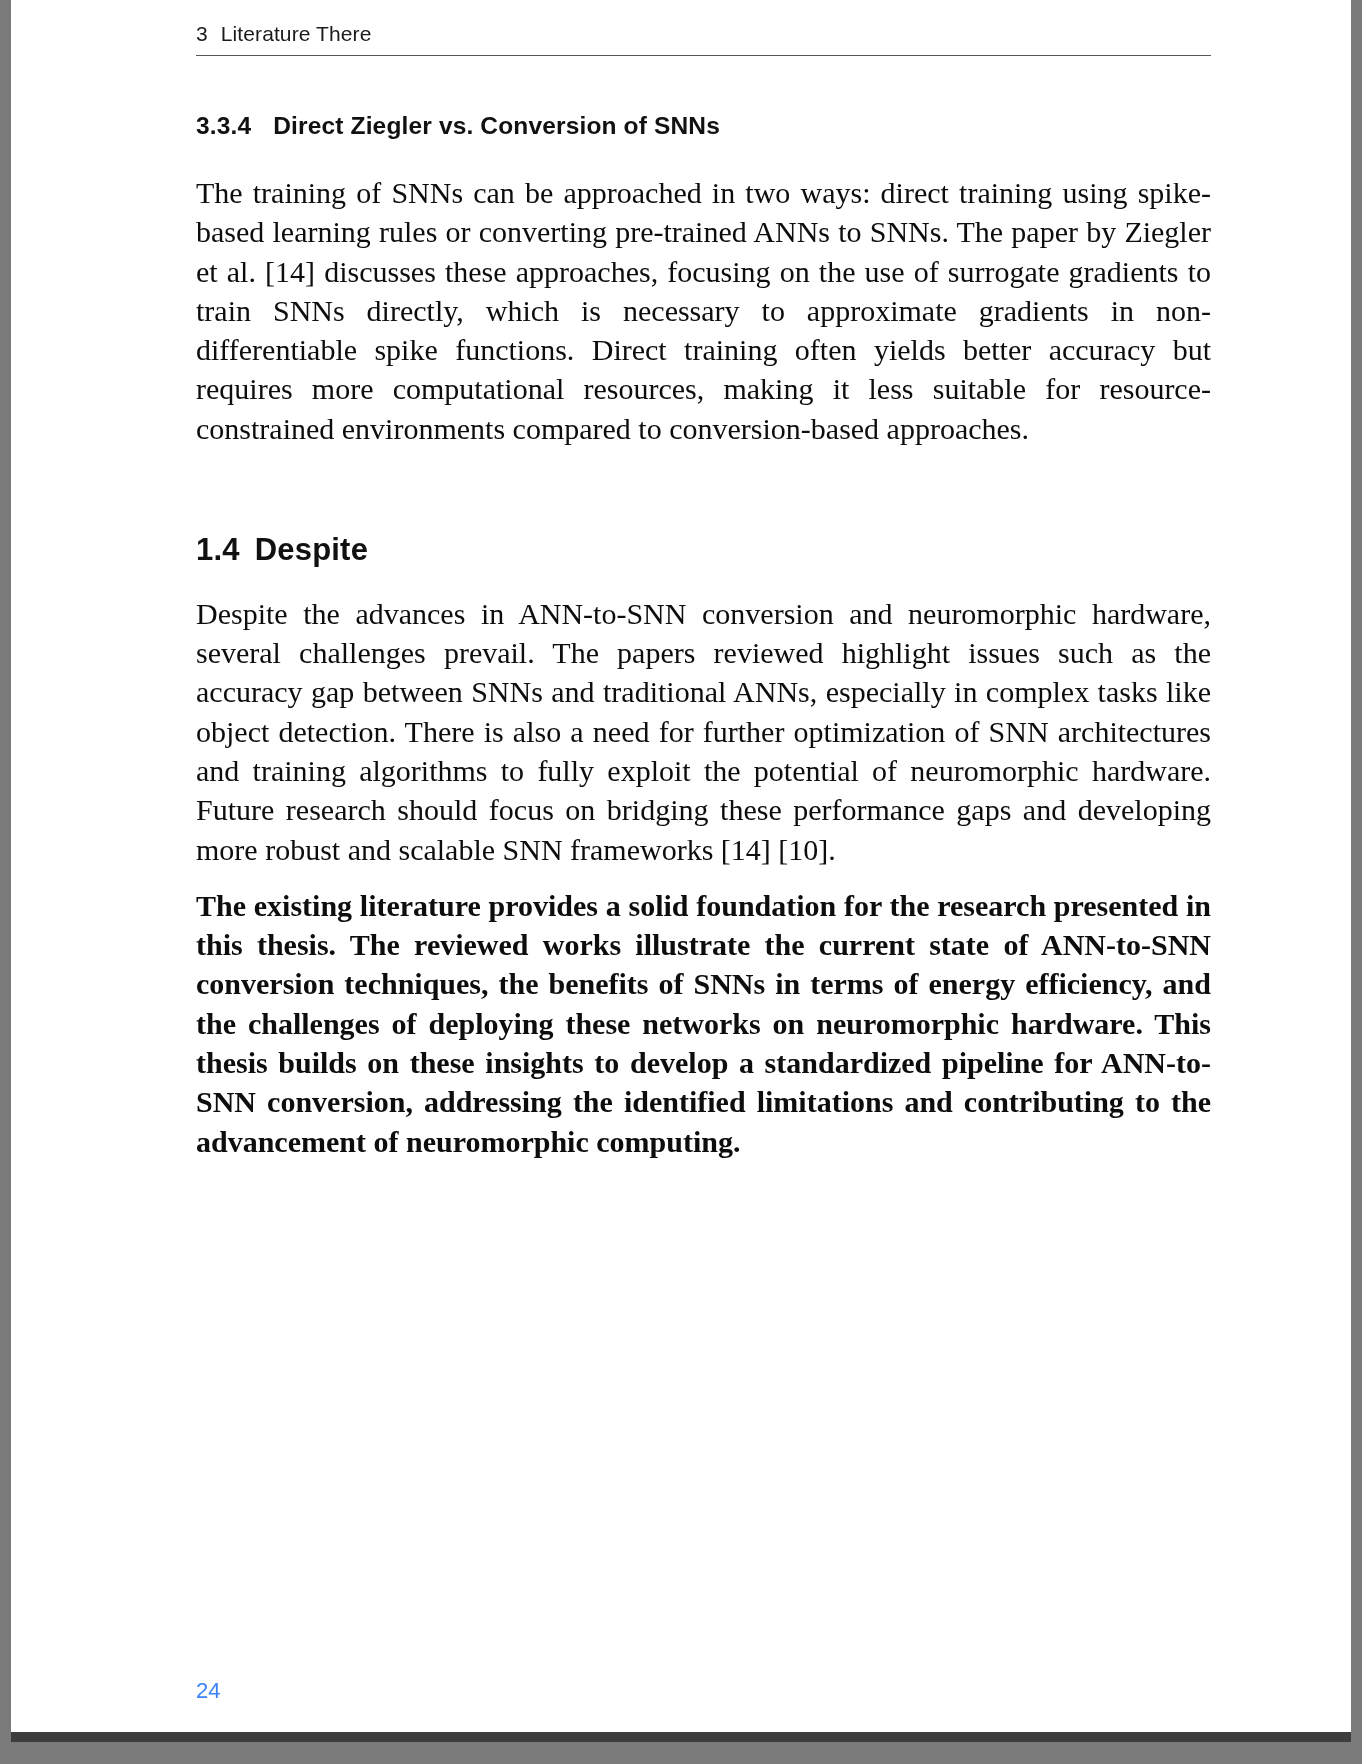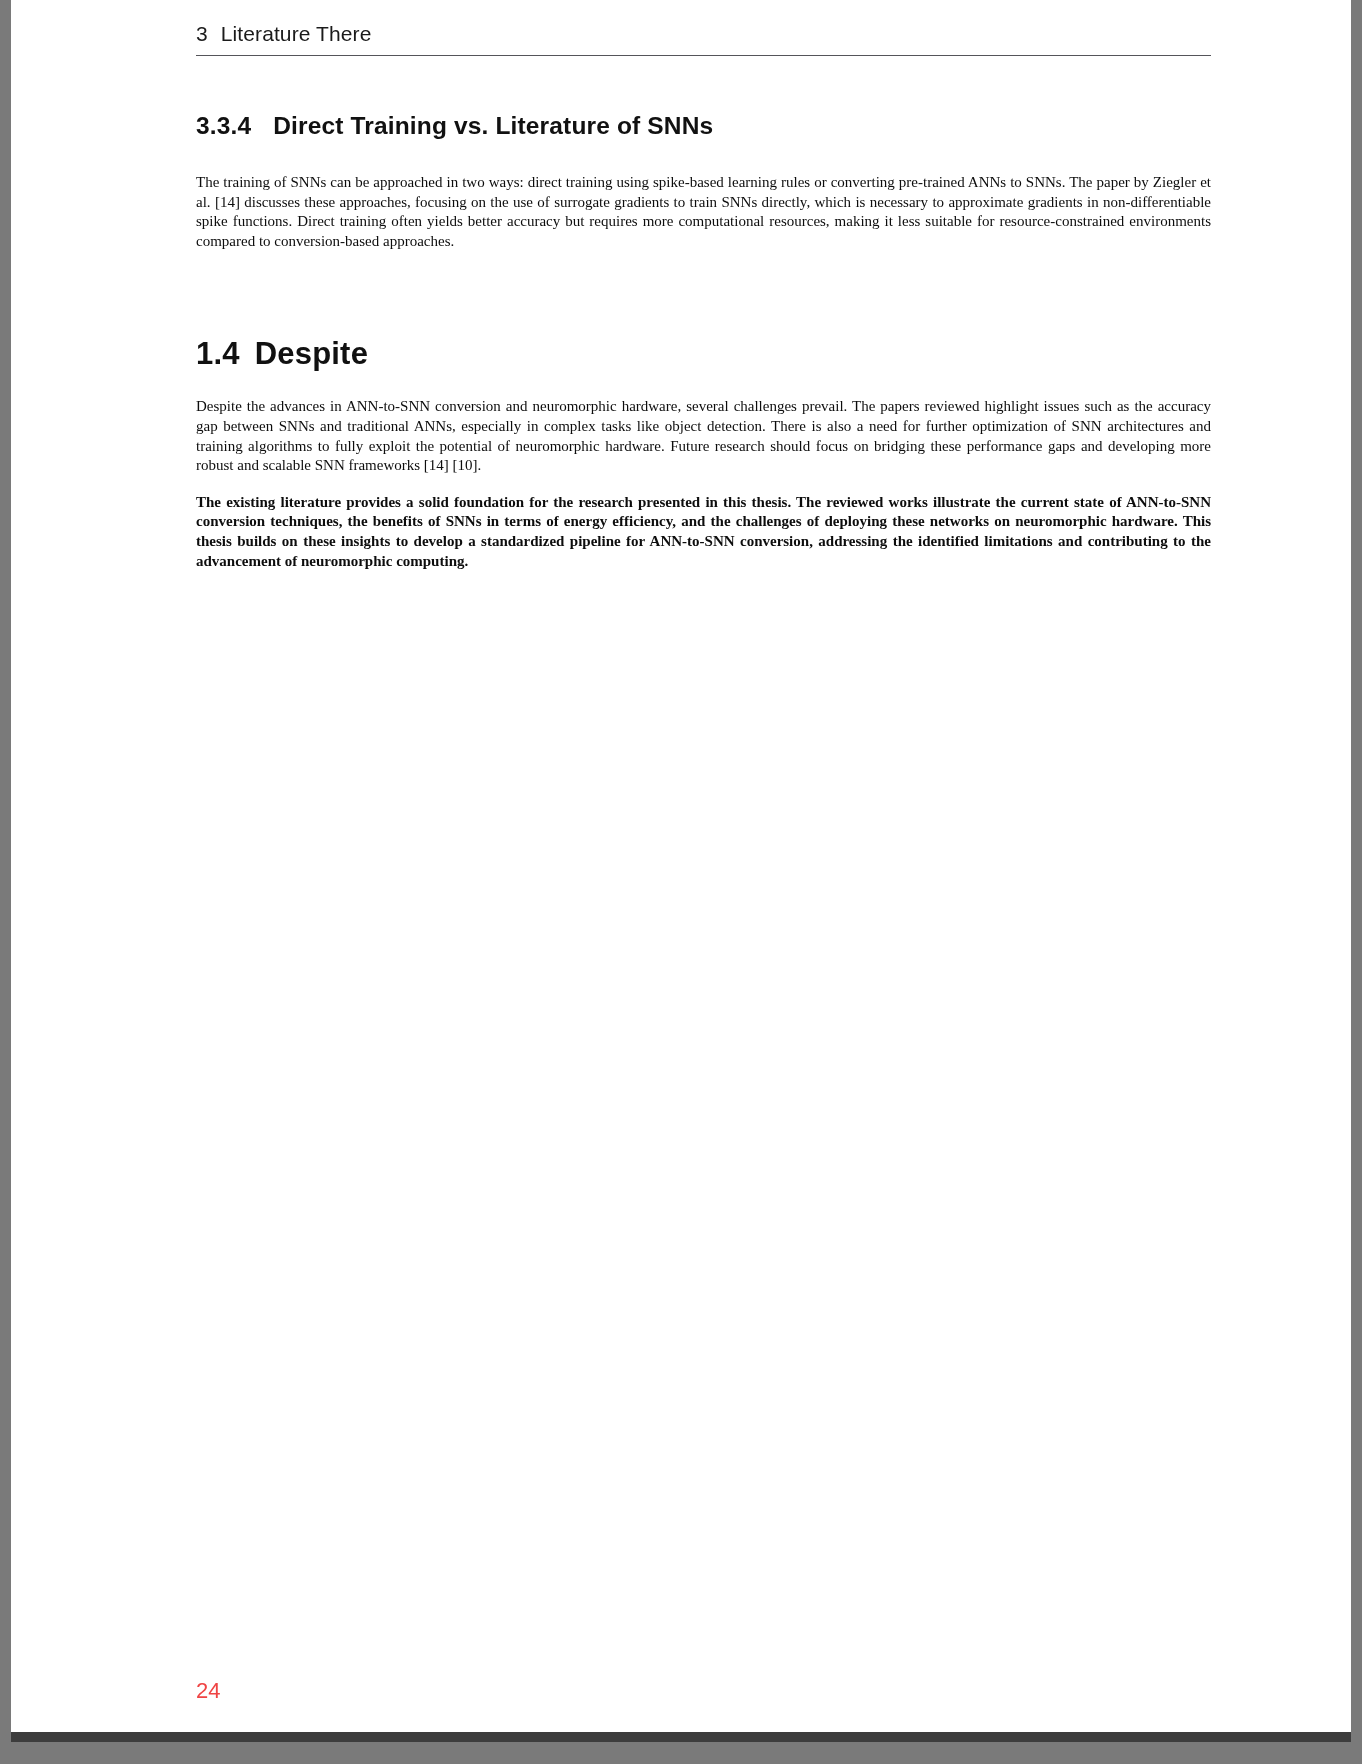--- a/index.html
+++ b/index.html
@@ -59,39 +59,39 @@
   .h2 {
     font-size: 31px;
     margin-top: 84px;
     letter-spacing: 0.2px;
   }
   .h2 .num {
     margin-right: 15px;
   }
   p.body {
     font-family: "Liberation Serif", serif;
-    font-size: 15px;
+    font-size: 30px;
     line-height: 1.31;
     color: #0d0d0d;
     text-align: justify;
     text-justify: inter-word;
     margin: 0;
     hyphens: none;
   }
   p.first-after-h3 { margin-top: 33px; }
   p.first-after-h2 { margin-top: 22px; }
   p.cont { margin-top: 17px; font-weight: bold; }
 
   .folio {
     position: absolute;
     left: 185px;
     bottom: 38px;
     font-family: "Liberation Sans", sans-serif;
     font-size: 22px;
-    color: #ef4444;
+    color: #3b82f6;
   }
   .page-shadow-bottom {
     position: absolute;
     left: 0;
     right: 0;
     bottom: 0;
     height: 10px;
     background: #3d3d3d;
   }
 </style>
@@ -100,21 +100,21 @@
 
 <div class="page">
   <div class="page-inner">
 
     <div class="running-head">
       <span class="chap-num">3</span>
       <span>Literature There</span>
     </div>
 
     <h3 class="section-heading h3">
-      <span class="num">3.3.4</span><span>Direct Training vs. Literature of SNNs</span>
+      <span class="num">3.3.4</span><span>Direct Ziegler vs. Conversion of SNNs</span>
     </h3>
 
     <p class="body first-after-h3">The training of SNNs can be approached in two ways: direct training using spike-based learning rules or converting pre-trained ANNs to SNNs. The paper by Ziegler et al. [14] discusses these approaches, focusing on the use of surrogate gradients to train SNNs directly, which is necessary to approximate gradients in non-differentiable spike functions. Direct training often yields better accuracy but requires more computational resources, making it less suitable for resource-constrained environments compared to conversion-based approaches.</p>
 
     <h2 class="section-heading h2">
       <span class="num">1.4</span><span>Despite</span>
     </h2>
 
     <p class="body first-after-h2">Despite the advances in ANN-to-SNN conversion and neuromorphic hardware, several challenges prevail. The papers reviewed highlight issues such as the accuracy gap between SNNs and traditional ANNs, especially in complex tasks like object detection. There is also a need for further optimization of SNN architectures and training algorithms to fully exploit the potential of neuromorphic hardware. Future research should focus on bridging these performance gaps and developing more robust and scalable SNN frameworks [14] [10].</p>
     <p class="body cont">The existing literature provides a solid foundation for the research presented in this thesis. The reviewed works illustrate the current state of ANN-to-SNN conversion techniques, the benefits of SNNs in terms of energy efficiency, and the challenges of deploying these networks on neuromorphic hardware. This thesis builds on these insights to develop a standardized pipeline for ANN-to-SNN conversion, addressing the identified limitations and contributing to the advancement of neuromorphic computing.</p>

